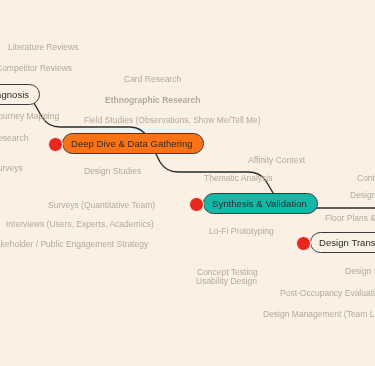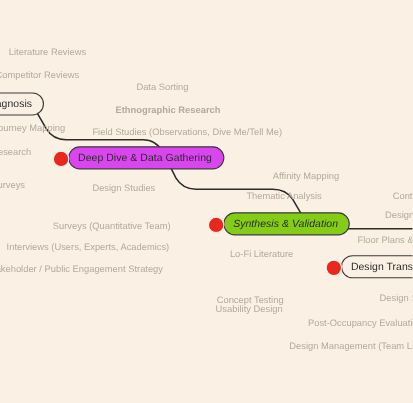--- a/index.html
+++ b/index.html
@@ -65,51 +65,51 @@
 </head>
 <body>
 
 <div id="canvas">
   <svg class="connector" viewBox="0 0 375 366">
     <path id="flow-path" fill="none" stroke="#2b2b2a" stroke-width="1.4" stroke-linecap="round" stroke-linejoin="round" d="M -34 94 L 16 94 Q 28 94 34 103 L 42 117 Q 48 127 60 127 L 130 127 Q 142 127 148 138 L 160 162 Q 166 172 178 172 L 248 172 Q 260 172 266 181 L 276 198 Q 282 208 294 208 L 375 208"></path>
   </svg>
   <div id="bg-labels">
       <div class="bg-label" style="left: 8px; top: 42px; color: rgb(181, 169, 156);">Literature Reviews</div>
       <div class="bg-label" style="left: -4px; top: 63px; color: rgb(181, 169, 156);">Competitor Reviews</div>
-      <div class="bg-label" style="left: 124px; top: 74px; color: rgb(181, 169, 156);">Data Sorting</div>
+      <div class="bg-label" style="left: 124px; top: 74px; color: rgb(181, 169, 156);">Card Research</div>
       <div class="bg-label" style="left: 105px; top: 95px; color: rgb(181, 169, 156); font-weight: bold;">Ethnographic Research</div>
       <div class="bg-label" style="left: -6px; top: 111px; color: rgb(181, 169, 156);">Journey Mapping</div>
-      <div class="bg-label" style="left: 84px; top: 115px; color: rgb(181, 169, 156);">Field Studies (Observations, Dive Me/Tell Me)</div>
+      <div class="bg-label" style="left: 84px; top: 115px; color: rgb(181, 169, 156);">Field Studies (Observations, Show Me/Tell Me)</div>
       <div class="bg-label" style="left: -8px; top: 133px; color: rgb(181, 169, 156);">Research</div>
-      <div class="bg-label" style="left: 248px; top: 155px; color: rgb(181, 169, 156);">Affinity Mapping</div>
+      <div class="bg-label" style="left: 248px; top: 155px; color: rgb(181, 169, 156);">Affinity Context</div>
       <div class="bg-label" style="left: 84px; top: 166px; color: rgb(181, 169, 156);">Design Studies</div>
       <div class="bg-label" style="left: -8px; top: 163px; color: rgb(181, 169, 156);">Surveys</div>
       <div class="bg-label" style="left: 357px; top: 173px; color: rgb(181, 169, 156);">Context</div>
-      <div class="bg-label" style="left: 224px; top: 173px; color: rgb(181, 169, 156);">Thematic Analysis</div>
+      <div class="bg-label" style="left: 204px; top: 173px; color: rgb(181, 169, 156);">Thematic Analysis</div>
       <div class="bg-label" style="left: 350px; top: 190px; color: rgb(181, 169, 156);">Design</div>
       <div class="bg-label" style="left: 48px; top: 200px; color: rgb(181, 169, 156);">Surveys (Quantitative Team)</div>
       <div class="bg-label" style="left: 6px; top: 219px; color: rgb(181, 169, 156);">Interviews (Users, Experts, Academics)</div>
       <div class="bg-label" style="left: 325px; top: 213px; color: rgb(181, 169, 156);">Floor Plans &amp; S</div>
-      <div class="bg-label" style="left: 209px; top: 226px; color: rgb(181, 169, 156);">Lo-Fi Literature</div>
+      <div class="bg-label" style="left: 209px; top: 226px; color: rgb(181, 169, 156);">Lo-Fi Prototyping</div>
       <div class="bg-label" style="left: -12px; top: 239px; color: rgb(181, 169, 156);">Stakeholder / Public Engagement Strategy</div>
       <div class="bg-label" style="left: 197px; top: 267px; color: rgb(181, 169, 156);">Concept Testing</div>
       <div class="bg-label" style="left: 345px; top: 266px; color: rgb(181, 169, 156);">Design Specification</div>
       <div class="bg-label" style="left: 196px; top: 276px; color: rgb(181, 169, 156);">Usability Design</div>
       <div class="bg-label" style="left: 280px; top: 288px; color: rgb(181, 169, 156);">Post-Occupancy Evaluation</div>
       <div class="bg-label" style="left: 263px; top: 309px; color: rgb(181, 169, 156);">Design Management (Team Leade</div>
     </div>
   <div id="nodes-layer">
       <div class="node" style="left: -22px; top: 84px; border-color: rgb(58, 58, 56); background: rgb(251, 240, 228);">
         <span class="node-label">Diagnosis</span>
       </div>
-      <div class="node" style="left: 62px; top: 133px; border-color: rgb(58, 58, 56); background: #d946ef;">
+      <div class="node" style="left: 62px; top: 133px; border-color: rgb(58, 58, 56); background: #f97316;">
         <span class="node-label">Deep Dive &amp; Data Gathering</span>
       </div>
       <div class="node-dot" style="left: 48px; top: 137px; background: rgb(232, 40, 30); border-color: rgb(251, 240, 228);"></div>
-      <div class="node" style="left: 203px; top: 193px; border-color: rgb(58, 58, 56); background: #84cc16; font-style: italic;">
+      <div class="node" style="left: 203px; top: 193px; border-color: rgb(58, 58, 56); background: #14b8a6;">
         <span class="node-label">Synthesis &amp; Validation</span>
       </div>
       <div class="node-dot" style="left: 189px; top: 197px; background: rgb(232, 40, 30); border-color: rgb(251, 240, 228);"></div>
       <div class="node" style="left: 310px; top: 232px; border-color: rgb(58, 58, 56); background: rgb(251, 240, 228);">
         <span class="node-label">Design Translation</span>
       </div>
       <div class="node-dot" style="left: 296px; top: 236px; background: rgb(232, 40, 30); border-color: rgb(251, 240, 228);"></div>
     </div>
 </div>
 

